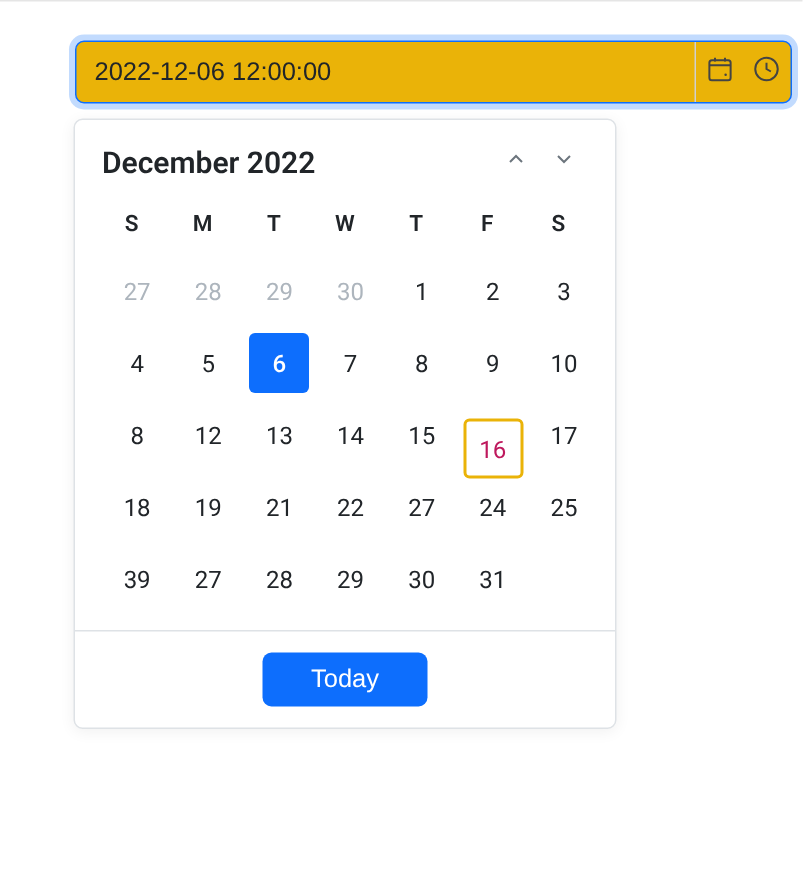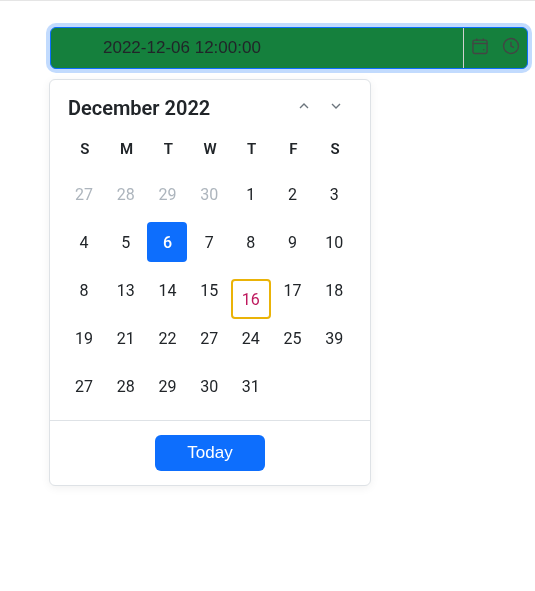--- a/index.html
+++ b/index.html
@@ -20,23 +20,22 @@
       width: 478px;
       margin-left: 30px;
       margin-top: 6px;
     }
     .input-container {
       display: flex;
       align-items: center;
       border: 1px solid #0d6efd;
       border-radius: 6px;
       box-shadow: 0 0 0 4px rgba(13, 110, 253, 0.25);
-      background: #15803d;
+      background: #eab308;
       height: 42px;
-      padding-left: 40px;
     }
     .datetime-input {
       flex: 1;
       border: none;
       outline: none;
       font-size: 17px;
       padding: 8px 12px;
       color: #212529;
       background: transparent;
     }
@@ -54,21 +53,21 @@
     }
     .icon-btn svg {
       width: 20px;
       height: 20px;
       stroke: currentColor;
     }
     .calendar-popup {
       position: absolute;
       left: -1px;
       top: 52px;
-      width: 322px;
+      width: 362px;
       background: #fff;
       border: 1px solid #dee2e6;
       border-radius: 6px;
       box-shadow: 0 2px 10px rgba(0,0,0,0.06);
       padding: 14px 14px 16px;
     }
     .cal-header {
       display: flex;
       align-items: center;
       margin-bottom: 12px;
@@ -110,21 +109,21 @@
       display: grid;
       grid-template-columns: repeat(7, 1fr);
       gap: 4px 0;
     }
     .day {
       text-align: center;
       padding: 0;
       height: 44px;
       display: flex;
       align-items: center;
-      justify-content: flex-start;
+      justify-content: flex-end;
       font-size: 16px;
       color: #212529;
       cursor: pointer;
       position: relative;
     }
     .day.other-month {
       color: #adb5bd;
     }
     .day .inner {
       width: 40px;
@@ -257,20 +256,23 @@
         <div class="day">
           <div class="inner">9</div>
         </div>
         <div class="day">
           <div class="inner">10</div>
         </div>
         <div class="day">
           <div class="inner">8</div>
         </div>
         <div class="day">
+          <div class="inner">12</div>
+        </div>
+        <div class="day">
           <div class="inner">13</div>
         </div>
         <div class="day">
           <div class="inner">14</div>
         </div>
         <div class="day">
           <div class="inner">15</div>
         </div>
         <div class="day today">
           <div class="inner">16</div>

